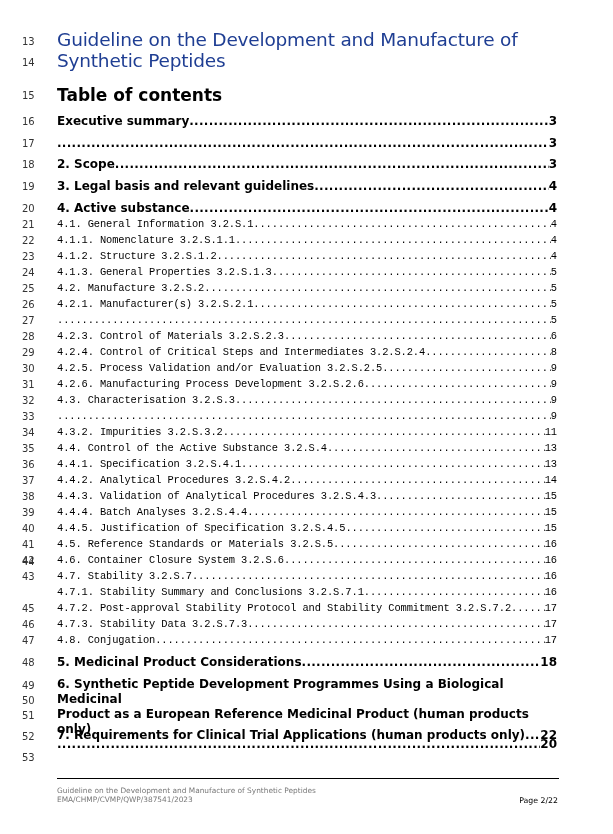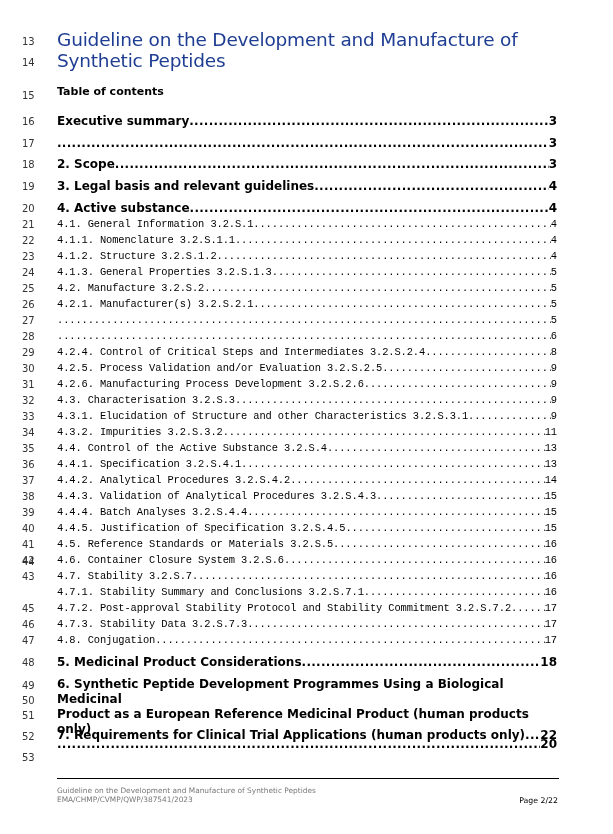--- a/index.html
+++ b/index.html
@@ -1,19 +1,19 @@
 <!DOCTYPE html>
 <html><head>
 <meta charset="utf-8">
 <style>
   html, body { margin: 0; padding: 0; background: #ffffff; }
   body { width: 613px; height: 834px; position: relative; overflow: hidden; font-family: "DejaVu Sans", sans-serif; color: #000; }
   .ln { position: absolute; left: 22px; width: 18px; font-size: 10px; color: #333; font-family: "DejaVu Sans", sans-serif; }
   .title { position: absolute; left: 57px; font-size: 18.5px; color: #1f3e93; letter-spacing: -0.2px; white-space: nowrap; }
-  .toc-head { position: absolute; left: 57px; font-size: 11px; font-weight: bold; white-space: nowrap; text-align: center; }
+  .toc-head { position: absolute; left: 57px; font-size: 17px; font-weight: bold; white-space: nowrap; text-align: center; }
   .row { position: absolute; left: 57px; width: 500px; display: flex; align-items: baseline; white-space: nowrap; overflow: hidden; }
   .row.l1 { font-size: 12px; font-weight: bold; }
   .row.l2 { font-size: 10.4px; letter-spacing: -0.1px; font-family: Liberation Mono, monospace; }
   .row .txt { flex: 0 0 auto; }
   .row .dots { flex: 1 1 auto; overflow: hidden; white-space: nowrap; }
   .row .dots::after { content: "............................................................................................................................................................................................................................................................"; }
   .row.l1 .dots::after { letter-spacing: 0.3px; }
   .row .pg { flex: 0 0 auto; }
   .multi { position: absolute; left: 57px; width: 500px; font-size: 12px; font-weight: bold; line-height: 15px; }
   .footer-rule { position: absolute; left: 57px; top: 778px; width: 502px; height: 1px; background: #000; }
@@ -126,20 +126,21 @@
   <div class="row l2" style="top:298px">
       <span class="txt">4.2.1. Manufacturer(s) 3.2.S.2.1 </span>
       <span class="dots"></span>
       <span class="pg">5</span>
     </div>
   <div class="row l2" style="top:314px">
       <span class="dots"></span>
       <span class="pg">5</span>
     </div>
   <div class="row l2" style="top:330px">
+      <span class="txt">4.2.3. Control of Materials 3.2.S.2.3</span>
       <span class="dots"></span>
       <span class="pg">6</span>
     </div>
   <div class="row l2" style="top:346px">
       <span class="txt">4.2.4. Control of Critical Steps and Intermediates 3.2.S.2.4</span>
       <span class="dots"></span>
       <span class="pg">8</span>
     </div>
   <div class="row l2" style="top:362px">
       <span class="txt">4.2.5. Process Validation and/or Evaluation 3.2.S.2.5 </span>
@@ -150,21 +151,20 @@
       <span class="txt">4.2.6. Manufacturing Process Development 3.2.S.2.6</span>
       <span class="dots"></span>
       <span class="pg">9</span>
     </div>
   <div class="row l2" style="top:394px">
       <span class="txt">4.3. Characterisation 3.2.S.3</span>
       <span class="dots"></span>
       <span class="pg">9</span>
     </div>
   <div class="row l2" style="top:410px">
-      <span class="txt">4.3.1. Elucidation of Structure and other Characteristics 3.2.S.3.1</span>
       <span class="dots"></span>
       <span class="pg">9</span>
     </div>
   <div class="row l2" style="top:426px">
       <span class="txt">4.3.2. Impurities 3.2.S.3.2</span>
       <span class="dots"></span>
       <span class="pg">11</span>
     </div>
   <div class="row l2" style="top:442px">
       <span class="txt">4.4. Control of the Active Substance 3.2.S.4</span>

